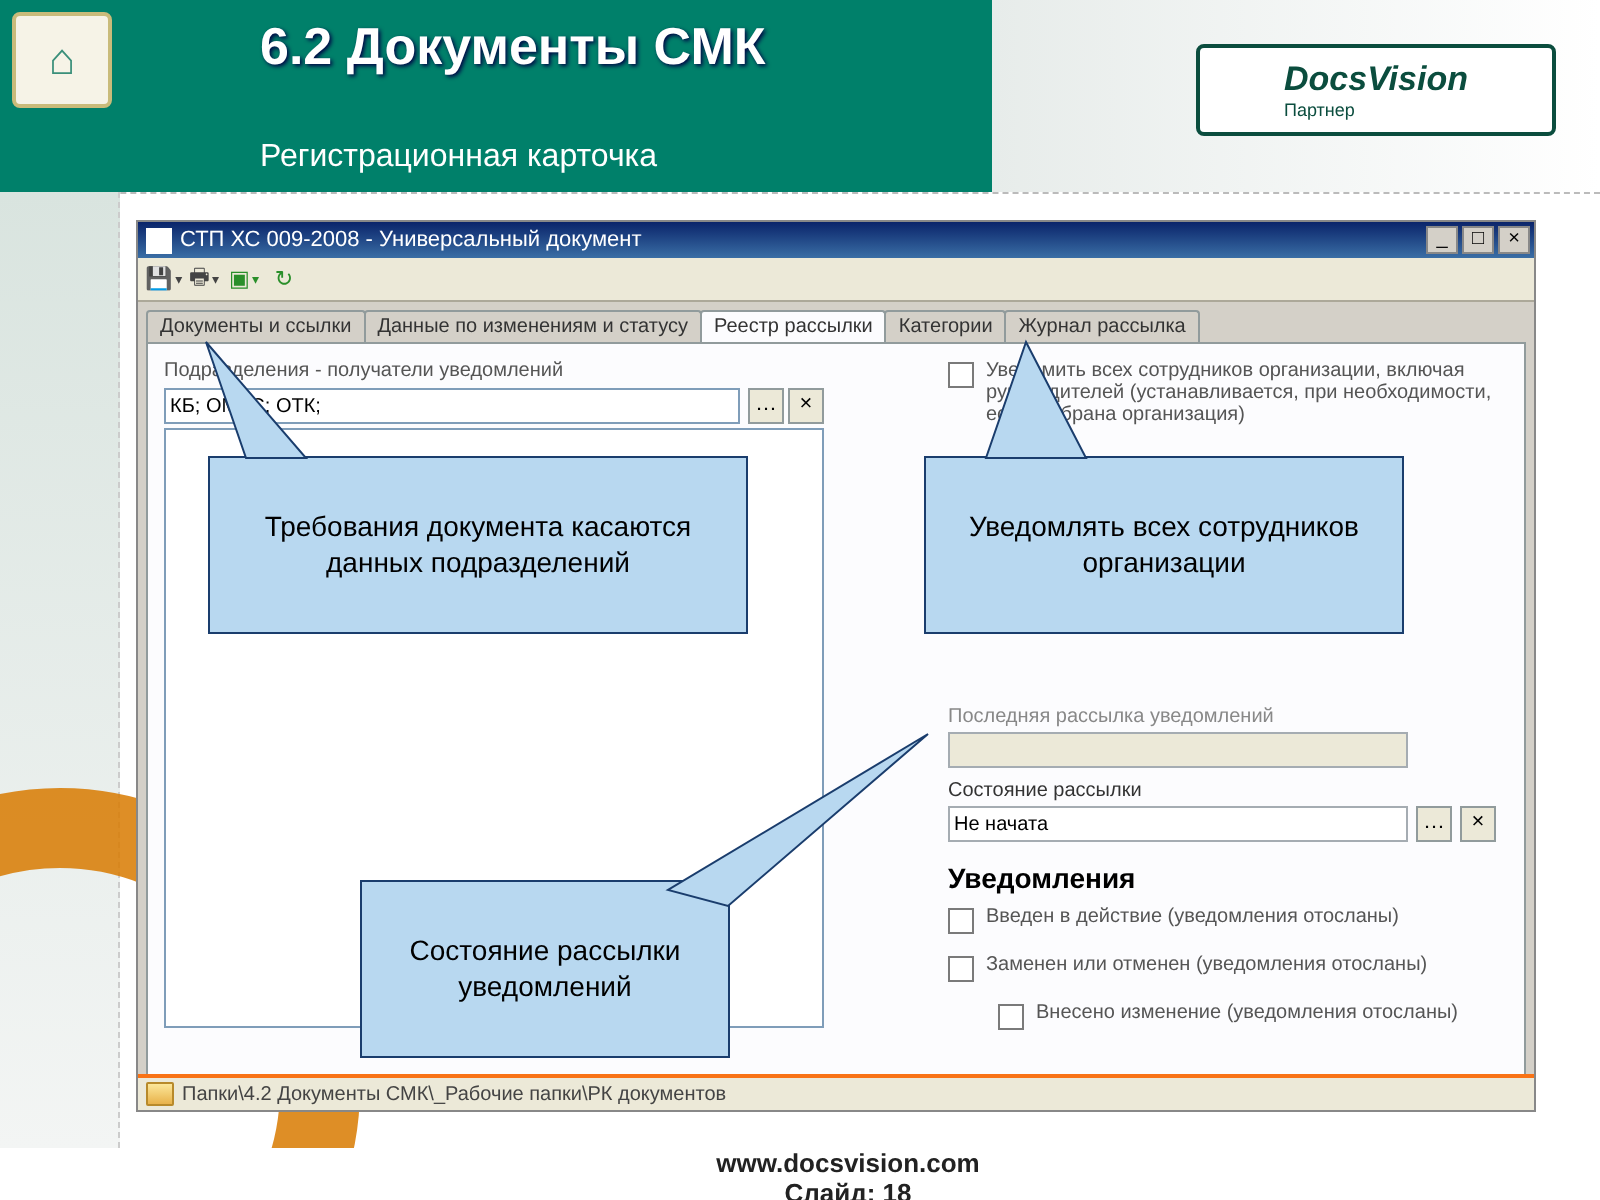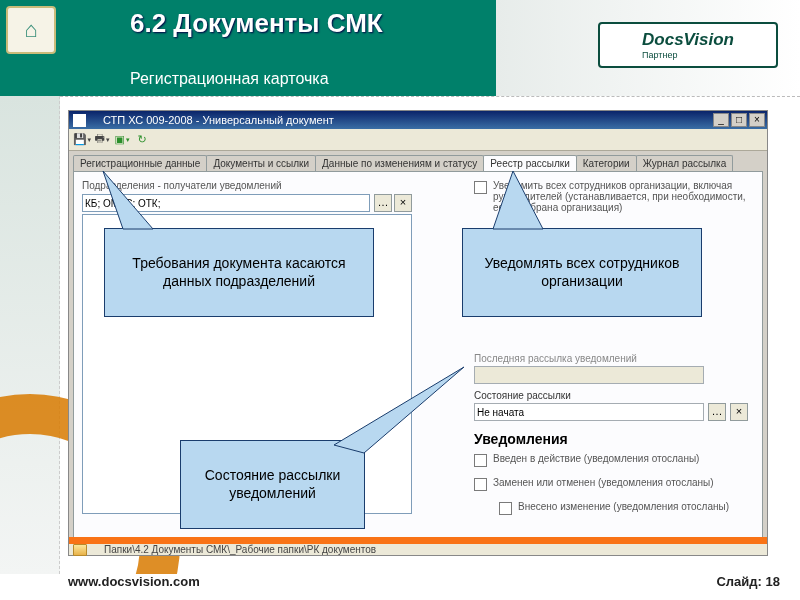--- a/index.html
+++ b/index.html
@@ -38,26 +38,26 @@
   .right-col { position: absolute; left: 400px; top: 8px; right: 8px; }
   .chk-row { display: flex; align-items: flex-start; gap: 6px; font-size: 10px; color: #555; margin-bottom: 4px; }
   .chk { width: 13px; height: 13px; border: 1px solid #7a7a7a; background: #fff; flex-shrink: 0; margin-top: 1px; }
   .field-label { font-size: 10px; color: #888; margin-top: 6px; }
   .field-label.dark { color: #333; }
   .text-input { width: 230px; height: 18px; background: #fff; border: 1px solid #a5acb2; font-size: 10px; padding: 2px; color: #000; }
   .text-input.disabled { background: #ece9d8; }
   .row { display: flex; align-items: center; gap: 4px; margin-top: 2px; }
   .bold-label { font-size: 14px; font-weight: bold; color: #000; margin-top: 10px; margin-bottom: 6px; }
 
-  .pathbar { position: absolute; left: 0; bottom: 0; right: 0; height: 18px; background: #ece9d8; border-top: 7px solid #f97316; display: flex; align-items: center; padding-left: 4px; font-size: 10px; color: #444; gap: 17px; }
+  .pathbar { position: absolute; left: 0; bottom: 0; right: 0; height: 18px; background: #ece9d8; border-top: 2px solid #f97316; display: flex; align-items: center; padding-left: 4px; font-size: 10px; color: #444; gap: 4px; }
   .folder-icon { width: 14px; height: 12px; background: linear-gradient(#fce79a,#e8b24a); border: 1px solid #b88a2a; border-radius: 1px; }
 
   .callout { position: absolute; background: #b8d8f0; border: 1px solid #1a3d6d; font-size: 14px; text-align: center; padding: 26px 12px; color: #000; line-height: 1.25; }
 
-  .footer { position: absolute; left: 0; bottom: 0; right: 0; height: 26px; display: flex; justify-content: space-between; padding: 0 20px 0 68px; font-size: 13px; font-weight: bold; color: #222; background: #fff; }
+  .footer { position: absolute; left: 0; bottom: 0; right: 0; height: 26px; display: flex; align-items: center; justify-content: space-between; padding: 0 20px 0 68px; font-size: 13px; font-weight: bold; color: #222; background: #fff; flex-direction: column; }
   .sidebar-deco { position: absolute; left: 0; top: 96px; bottom: 26px; width: 60px; background: linear-gradient(180deg, #d9e4df 0%, #f3f5f4 100%); border-right: 1px dashed #ccc; }
   .arc { position: absolute; left: -120px; bottom: -120px; width: 300px; height: 300px; border: 40px solid #d87a00; border-radius: 50%; opacity: .85; }
 </style>
 </head>
 <body>
 
 <div class="header-bar">
   <div class="logo-left">⌂</div>
   <div class="header-title">6.2 Документы СМК</div>
   <div class="header-subtitle">Регистрационная карточка</div>
@@ -68,40 +68,39 @@
     </div>
   </div>
 </div>
 <div class="divider"></div>
 <div class="sidebar-deco">
   <div class="arc"></div>
 </div>
 
 <div class="screenshot">
   <div class="titlebar">
-    <span style="display:flex;align-items:center;gap:13px;">
+    <span style="display:flex;align-items:center;">
       <span class="icon"></span>
       <span>СТП ХС 009-2008 - Универсальный документ</span>
     </span>
     <span class="winbtns">
       <span class="winbtn">_</span>
       <span class="winbtn">□</span>
       <span class="winbtn">×</span>
     </span>
   </div>
 
   <div class="toolbar">
     <div class="tbtn">💾<span class="dd">▾</span></div>
     <div class="tbtn">🖶<span class="dd">▾</span></div>
     <div class="tbtn" style="color:#2a8f2a;">▣<span class="dd">▾</span></div>
     <div class="tbtn" style="color:#2a8f2a;">↻</div>
   </div>
 
   <div class="tabs">
-    <div class="tab">Регистрационные данные</div>
     <div class="tab">Документы и ссылки</div>
     <div class="tab">Данные по изменениям и статусу</div>
     <div class="tab active">Реестр рассылки</div>
     <div class="tab">Категории</div>
     <div class="tab">Журнал рассылка</div>
   </div>
 
   <div class="tabcontent">
     <div class="left-col">
       <div class="group-label">Подразделения - получатели уведомлений</div>

